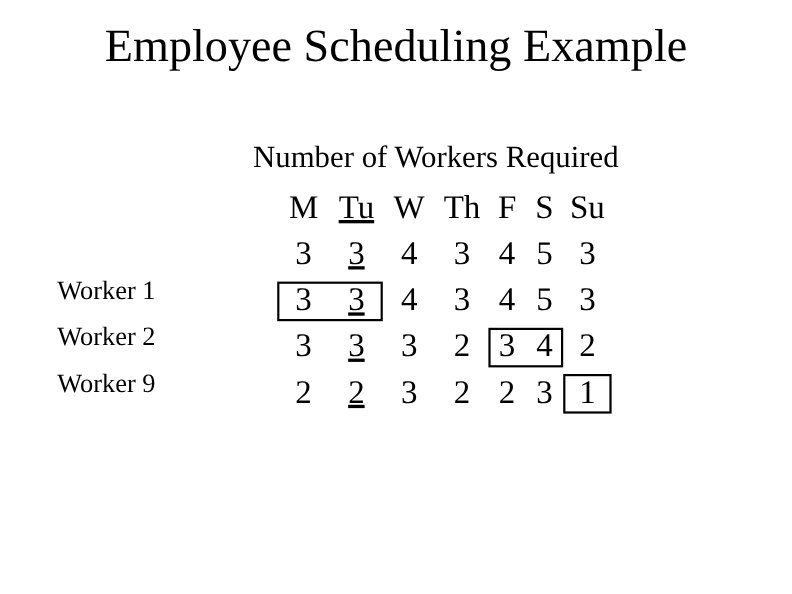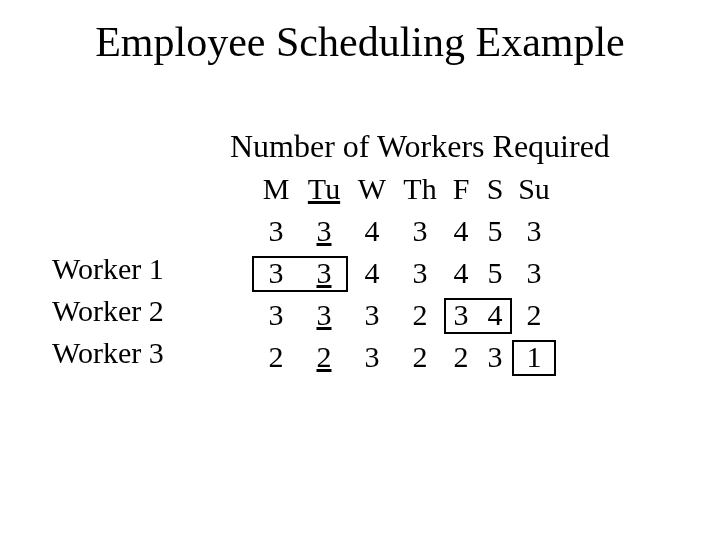--- a/index.html
+++ b/index.html
@@ -22,26 +22,26 @@
     top: 18px;
     left: 0;
     width: 720px;
     text-align: center;
     font-size: 42px;
   }
   .subtitle {
     position: absolute;
     top: 128px;
     left: 230px;
-    font-size: 32px;
+    font-size: 28px;
   }
   .row-labels {
     position: absolute;
     left: 52px;
-    font-size: 30px;
+    font-size: 24px;
   }
   .lbl-w1 { top: 252px; }
   .lbl-w2 { top: 294px; text-align: center; }
   .lbl-w3 { top: 336px; }
   .data-table {
     position: absolute;
     top: 168px;
     left: 252px;
     border-collapse: collapse;
   }
@@ -71,21 +71,21 @@
 <body>
 
 <div class="slide">
 
   <div class="title">Employee Scheduling Example</div>
 
   <div class="subtitle">Number of Workers Required</div>
 
   <div class="row-labels lbl-w1">Worker 1</div>
   <div class="row-labels lbl-w2">Worker 2</div>
-  <div class="row-labels lbl-w3">Worker 3</div>
+  <div class="row-labels lbl-w3">Worker 9</div>
 
   <table class="data-table">
     <tbody>
         <tr>
       <td class="col-m">M</td>
       <td class="col-tu">Tu</td>
       <td class="col-w">W</td>
       <td class="col-th">Th</td>
       <td class="col-f">F</td>
       <td class="col-s">S</td>

